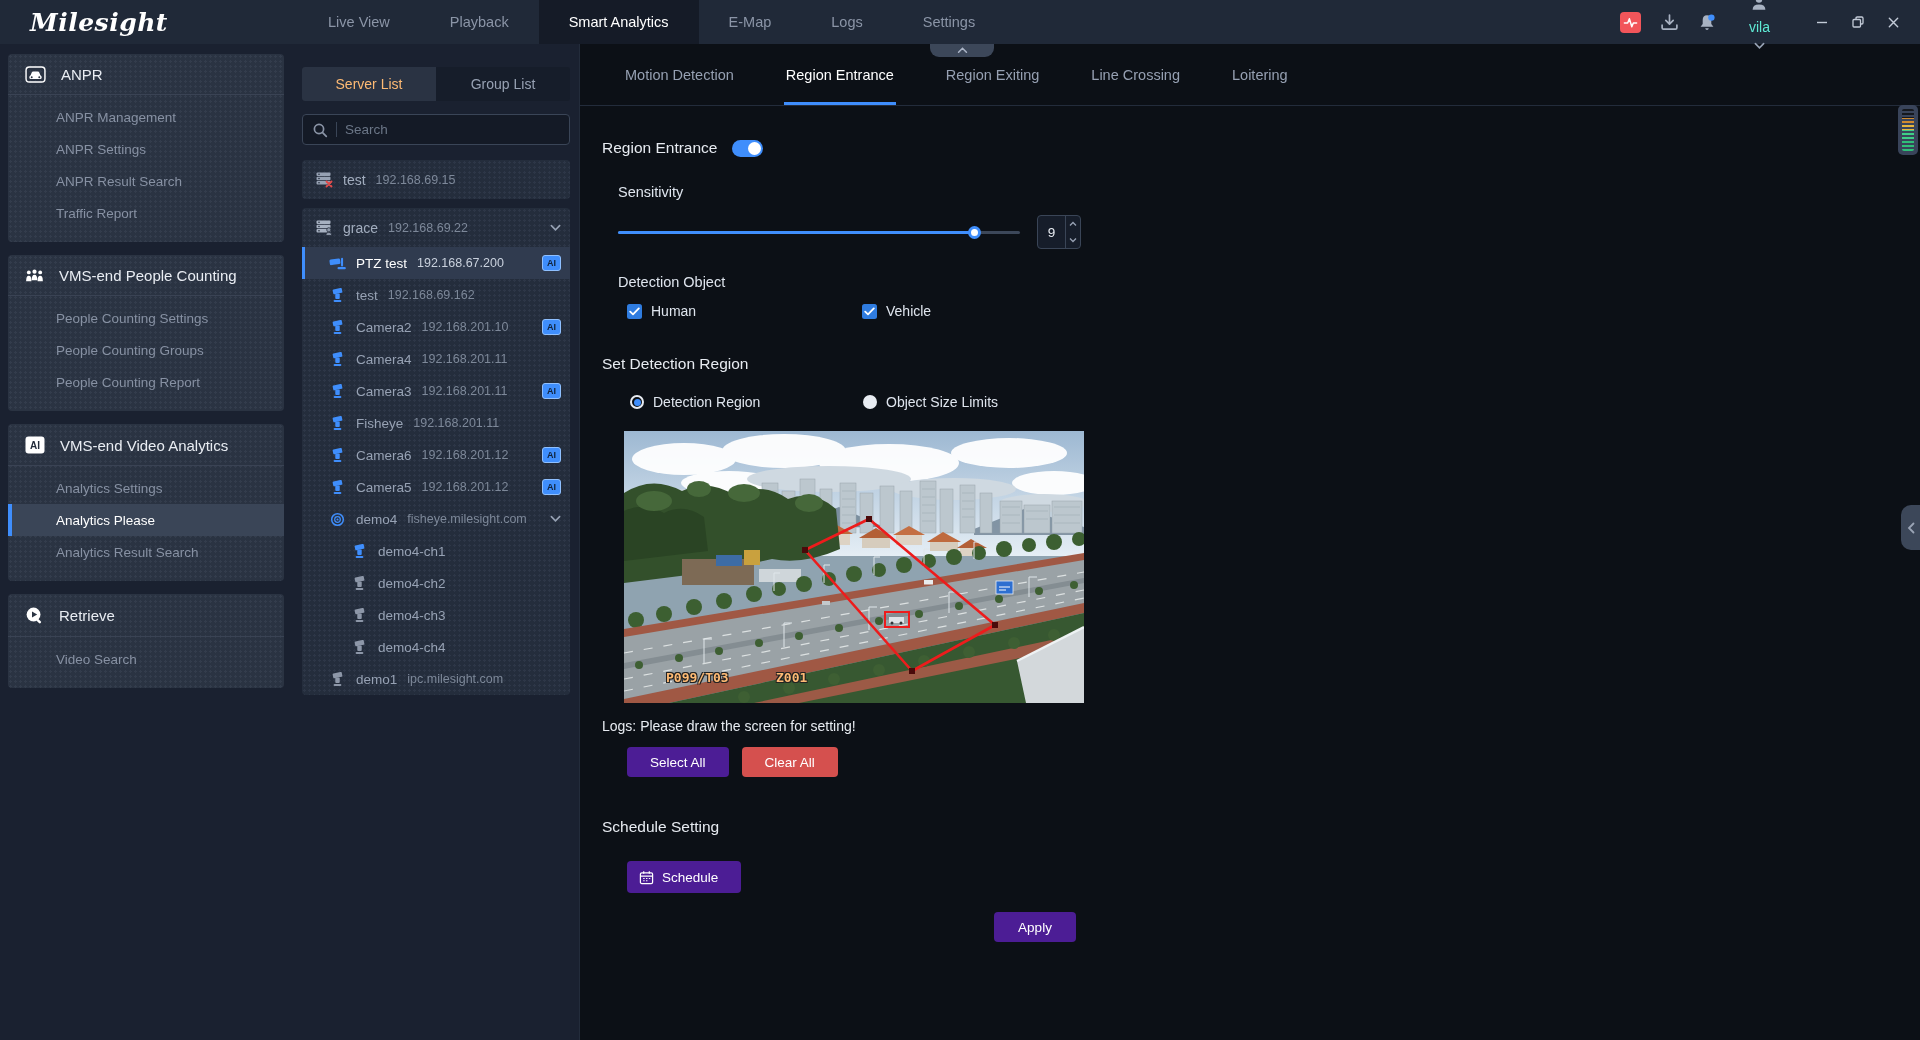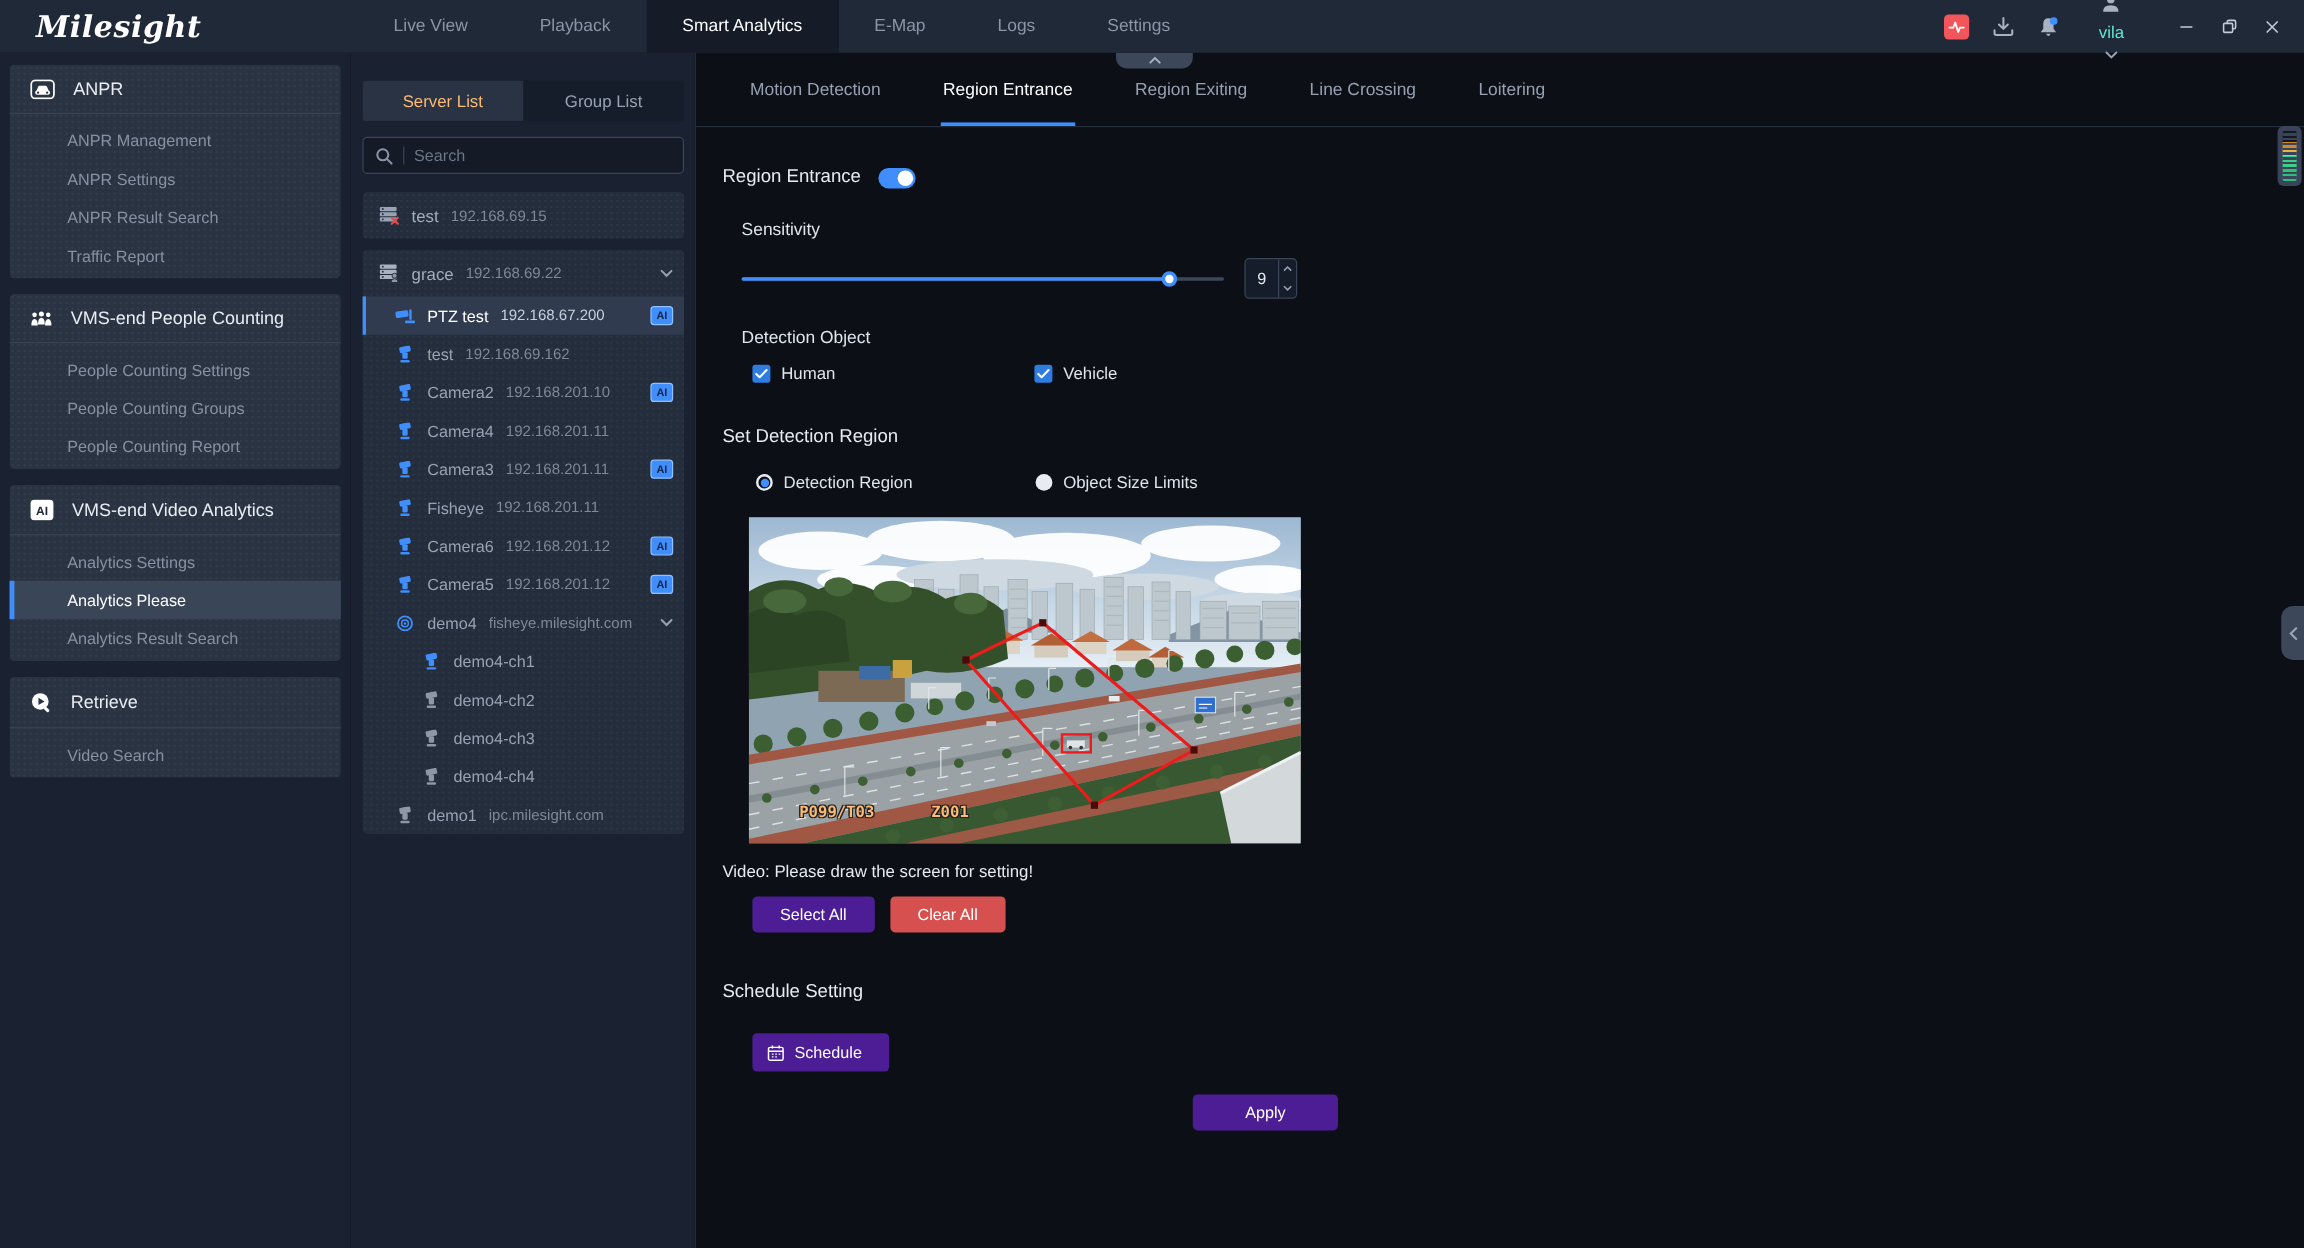--- a/index.html
+++ b/index.html
@@ -19,21 +19,21 @@
     display:flex; align-items:center; justify-content:center; }
   .user-wrap { display:flex; align-items:center; gap:7px; margin-left:14px; color:#5eead4; font-size:14px;flex-direction:column; }
   .win-controls { display:flex; align-items:center; gap:22px; margin-left:26px; padding-right:4px; }
   .tb-icon { display:flex; align-items:center; }
 
   
   .sidebar { position:absolute; top:44px; left:0; bottom:0; width:292px; background:#1a2130;
     padding:10px 8px; }
   .dots { background-image:radial-gradient(rgba(130,145,170,0.10) 1px, transparent 1.3px);
     background-size:5px 5px; }
-  .side-card { background-color:#2a3342; border-radius:4px; margin-bottom:13px; padding-bottom:3px; }
+  .side-card { background-color:#2a3342; border-radius:4px; margin-bottom:13px; padding-bottom:13px; }
   .side-head { display:flex; align-items:center; gap:15px; padding:12px 16px 11px 17px;
     color:#e9edf3; font-size:15px; border-bottom:1px solid #3a4354; }
   .side-items { padding-top:6px; }
   .side-item { height:32px; display:flex; align-items:center; padding-left:48px;
     color:#8791a3; font-size:13.5px; position:relative; cursor:default; }
   .side-item.active { background:#3a4557; color:#fff; }
   .side-item.active::before { content:""; position:absolute; left:0; top:0; bottom:0;
     width:4px; background:#3f8efc; }
 
   
@@ -115,21 +115,21 @@
     font-weight:bold; color:#fdba74; text-shadow:1px 1px 0 #222, -1px 1px 0 #222, 1px -1px 0 #222, -1px -1px 0 #222; }
   .osd.l { left:42px; } .osd.r { left:152px; }
   .note { margin:15px 0 0 0; font-size:14px; color:#e7ebf1; }
   .btn-row { margin:13px 0 0 25px; display:flex; gap:13px; }
   .btn { height:30px; border:none; border-radius:4px; color:#fff; font-size:13.5px;
     padding:0 23px; display:flex; align-items:center; gap:8px; font-family:"Liberation Sans",sans-serif; }
   .btn-blue { background:#4c1d95; }
   .btn-red { background:#d5504e; }
   .sched-head { margin-top:41px; }
   .sched-btn { margin:25px 0 0 25px; height:32px;padding-left:12px; }
-  .apply-btn { margin:19px 0 16px 392px; width:121px; justify-content:center; }
+  .apply-btn { margin:19px 0 16px 392px; width:82px; justify-content:center; }
 
   
   .scroll-widget { position:absolute; top:61px; right:2px; width:20px; height:50px;
     background:#39445a; border-radius:5px; padding:4px; z-index:5; }
   .scroll-widget .stripes { width:100%; height:100%; border-radius:2px;
     background-image:repeating-linear-gradient(to bottom, transparent 0 2px, #39445a 2px 4px),
       linear-gradient(to bottom, #15181d 0 22%, #d08a2e 22% 34%, #e5b53f 34% 50%, #3ecf86 50% 75%, #2fbf78 75% 100%); }
   .right-tab { position:absolute; top:461px; right:0; width:19px; height:45px; background:#3c4759;
     border-radius:10px 0 0 10px; display:flex; align-items:center; justify-content:center; z-index:5; }
 </style>
@@ -761,21 +761,21 @@
         </g>
         <rect x="261" y="181" width="24" height="15" fill="none" stroke="#ed1c1c" stroke-width="2"></rect>
         <rect x="265" y="186" width="15" height="6" fill="#dfe4e8"></rect>
         <circle cx="268" cy="192" r="1.5" fill="#30363a"></circle>
           <circle cx="277" cy="192" r="1.5" fill="#30363a"></circle>
       </svg>
       <span class="osd l">P099/T03</span>
       <span class="osd r">Z001</span>
     </div>
 
-    <div class="note">Video: Please draw the screen for setting!</div>
+    <div class="note">Logs: Please draw the screen for setting!</div>
 
     <div class="btn-row">
       <button class="btn btn-blue">Select All</button>
       <button class="btn btn-red">Clear All</button>
     </div>
 
     <div class="lbl-big sched-head">Schedule Setting</div>
     <button class="btn btn-blue sched-btn">
       <span style="display:flex;">
           <svg width="15" height="15" viewBox="0 0 16 16" fill="none" stroke="#fff" stroke-width="1.3">

